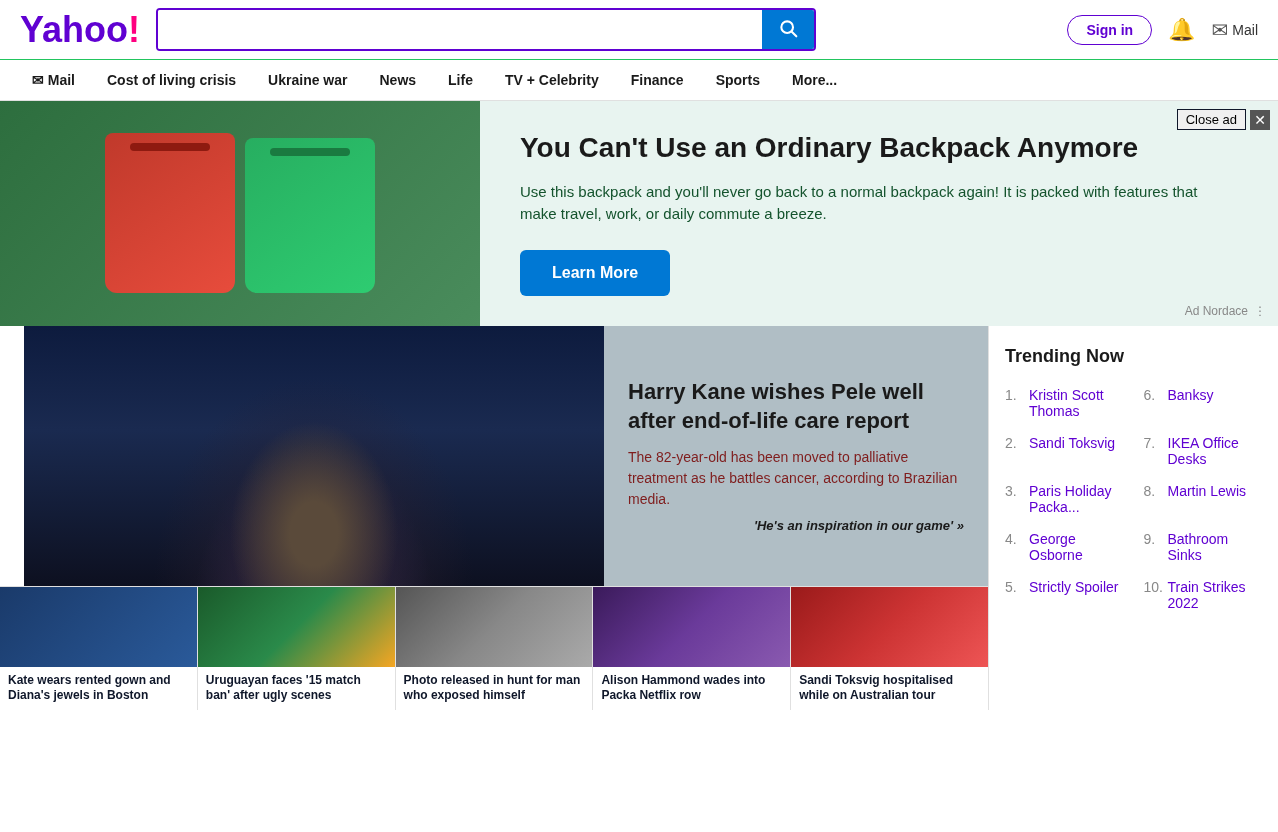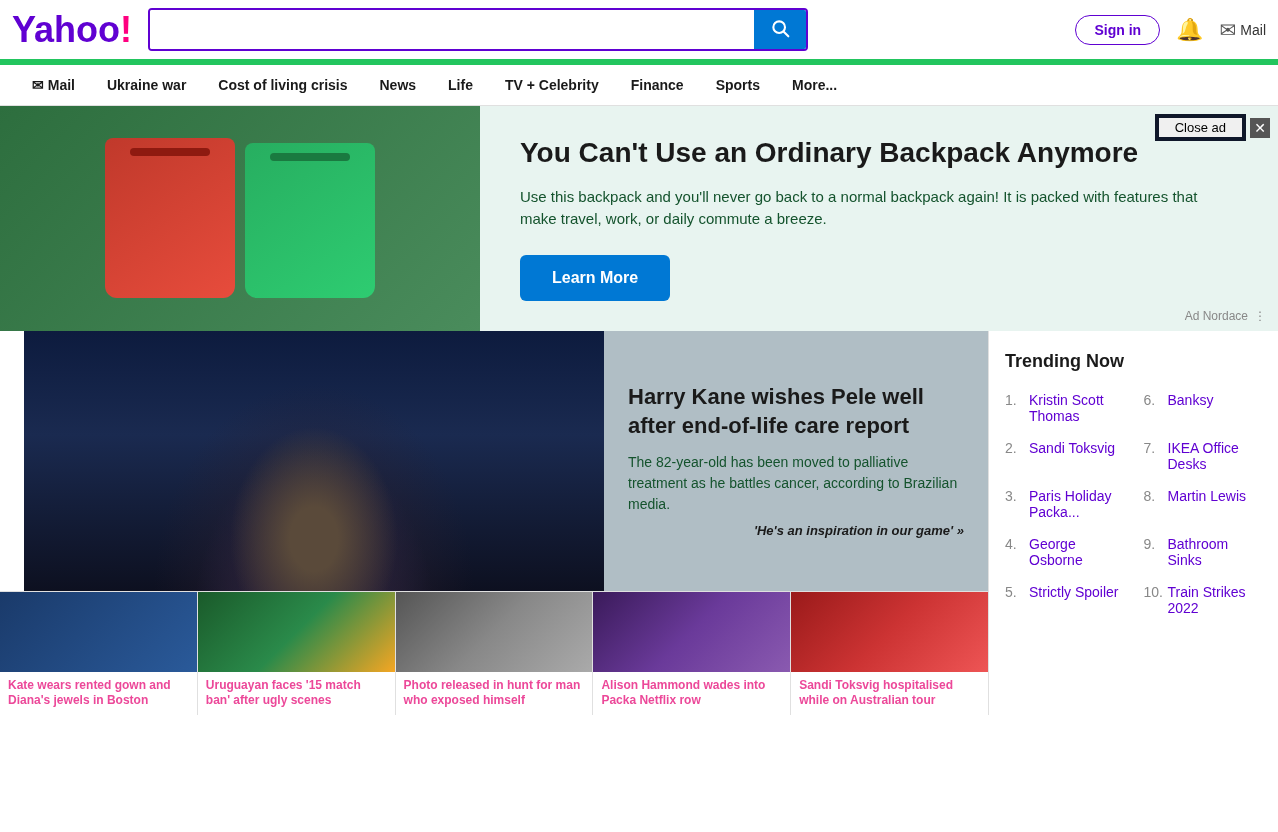--- a/index.html
+++ b/index.html
@@ -1,19 +1,19 @@
 <!DOCTYPE html>
 <html><head>
   <meta charset="utf-8">
   <style>
     * { margin: 0; padding: 0; box-sizing: border-box; }
     body { font-family: Arial, sans-serif; background: #fff; width: 1278px; overflow-x: hidden; }
 
     
-    .header { display: flex; align-items: center; padding: 8px 12px; border-bottom: 6px solid #22c55e; gap: 16px; }
+    .header { display: flex; align-items: center; padding: 8px 20px; border-bottom: 1px solid #22c55e; gap: 16px; }
     .logo { color: #6001d2; font-size: 36px; font-weight: 900; font-family: 'Arial Black', sans-serif; line-height: 1; }
     .logo span { color: #ff0080; }
     .search-bar { flex: 1; max-width: 660px; display: flex; border: 2px solid #6001d2; border-radius: 4px; overflow: hidden; }
     .search-input { flex: 1; padding: 8px 12px; font-size: 16px; border: none; outline: none; }
     .search-btn { background: #0078d4; border: none; padding: 8px 16px; cursor: pointer; }
     .search-btn svg { width: 20px; height: 20px; fill: white; }
     .header-actions { margin-left: auto; display: flex; align-items: center; gap: 16px; }
     .sign-in-btn { border: 1.5px solid #6001d2; color: #6001d2; background: white; padding: 6px 18px; border-radius: 20px; cursor: pointer; font-size: 14px; font-weight: bold; }
     .notif-icon { font-size: 22px; color: #f5a623; cursor: pointer; }
     .mail-action { display: flex; align-items: center; gap: 4px; color: #333; font-size: 14px; cursor: pointer; }
@@ -30,43 +30,43 @@
     .ad-image-placeholder { display: flex; gap: 10px; align-items: flex-end; padding: 20px; }
     .backpack-red { width: 130px; height: 160px; background: linear-gradient(145deg, #c0392b, #e74c3c); border-radius: 8px 8px 12px 12px; position: relative; }
     .backpack-red::before { content: ''; position: absolute; top: 10px; left: 50%; transform: translateX(-50%); width: 80px; height: 8px; background: #8e1a10; border-radius: 4px; }
     .backpack-green { width: 130px; height: 155px; background: linear-gradient(145deg, #27ae60, #2ecc71); border-radius: 8px 8px 12px 12px; position: relative; }
     .backpack-green::before { content: ''; position: absolute; top: 10px; left: 50%; transform: translateX(-50%); width: 80px; height: 8px; background: #1a7a40; border-radius: 4px; }
     .ad-content { flex: 1; padding: 30px 40px; display: flex; flex-direction: column; justify-content: center; }
     .ad-title { font-size: 28px; font-weight: 800; color: #1a1a1a; margin-bottom: 16px; line-height: 1.2; }
     .ad-desc { font-size: 15px; color: #14532d; margin-bottom: 24px; line-height: 1.5; }
     .ad-learn-btn { background: #0078d4; color: white; border: none; padding: 14px 32px; border-radius: 6px; font-size: 16px; font-weight: bold; cursor: pointer; width: fit-content; }
     .ad-close { position: absolute; top: 8px; right: 8px; display: flex; align-items: center; gap: 4px; }
-    .ad-close-btn { background: #f0f0f0; border: 4px solid #0f172a; padding: 2px 16px; cursor: pointer; font-size: 13px; }
+    .ad-close-btn { background: #f0f0f0; border: 1px solid #0f172a; padding: 2px 8px; cursor: pointer; font-size: 13px; }
     .ad-close-x { background: #555; color: white; border: none; width: 20px; height: 20px; cursor: pointer; font-size: 14px; display: flex; align-items: center; justify-content: center; }
     .ad-attribution { position: absolute; bottom: 8px; right: 12px; font-size: 12px; color: #888; display: flex; align-items: center; gap: 6px; }
     .ad-attribution-dots { cursor: pointer; }
 
     
     .main-content { display: flex; padding: 0; gap: 0; }
     .content-left { flex: 1; }
     .sidebar { width: 290px; padding: 20px 16px; border-left: 1px solid #e0e0e0; }
 
     
     .hero-article { display: flex; position: relative; min-height: 260px; cursor: pointer; padding-left: 24px; }
     .hero-text { flex: 1; background: #b0bec5; padding: 30px 24px; display: flex; flex-direction: column; justify-content: center; min-height: 260px; }
     .hero-headline { font-size: 22px; font-weight: 800; color: #1a1a1a; margin-bottom: 12px; line-height: 1.3; }
-    .hero-desc { font-size: 14px; color: #14532d; line-height: 1.5; margin-bottom: 8px; }
+    .hero-desc { font-size: 14px; color: #7f1d1d; line-height: 1.5; margin-bottom: 8px; }
     .hero-link { font-size: 13px; color: #1a1a1a; font-weight: bold; font-style: italic; cursor: pointer; text-align: right; }
 
     
     .thumbnail-grid { display: flex; gap: 0; border-top: 1px solid #e0e0e0; }
     .thumb-item { flex: 1; cursor: pointer; border-right: 1px solid #e0e0e0; }
     .thumb-item:last-child { border-right: none; }
     .thumb-img-placeholder { width: 100%; height: 80px; }
-    .thumb-caption { padding: 6px 8px; font-size: 12px; color: #ec4899; font-weight: 600; line-height: 1.3; }
+    .thumb-caption { padding: 6px 8px; font-size: 12px; color: #0f172a; font-weight: 600; line-height: 1.3; }
 
     
     .thumb-blue { background: linear-gradient(135deg, #1a3a6a, #2a5a9a); }
     .thumb-green { background: linear-gradient(135deg, #1a5a2a, #2a8a4a, #f5a623); }
     .thumb-gray { background: linear-gradient(135deg, #555, #888, #aaa); }
     .thumb-purple { background: linear-gradient(135deg, #3a1a5a, #6a3a9a, #8a5ab0); }
     .thumb-red { background: linear-gradient(135deg, #9a1a1a, #cc3333, #ee5555); }
 
     
     .trending-title { font-size: 18px; font-weight: 800; color: #1a1a1a; margin-bottom: 16px; }
@@ -109,22 +109,22 @@
       <span>Mail</span>
     </div>
   </div>
 </div>
 
 <nav class="nav">
   <a class="nav-item nav-mail">
     <span>✉</span>
     <span>Mail</span>
   </a>
+  <a class="nav-item">Cost of living crisis</a>
   <a class="nav-item">Ukraine war</a>
-  <a class="nav-item">Cost of living crisis</a>
   <a class="nav-item">News</a>
   <a class="nav-item">Life</a>
   <a class="nav-item">TV + Celebrity</a>
   <a class="nav-item">Finance</a>
   <a class="nav-item">Sports</a>
   <a class="nav-item">More...</a>
 </nav>
 
 <div class="ad-banner">
   <div class="ad-image">

